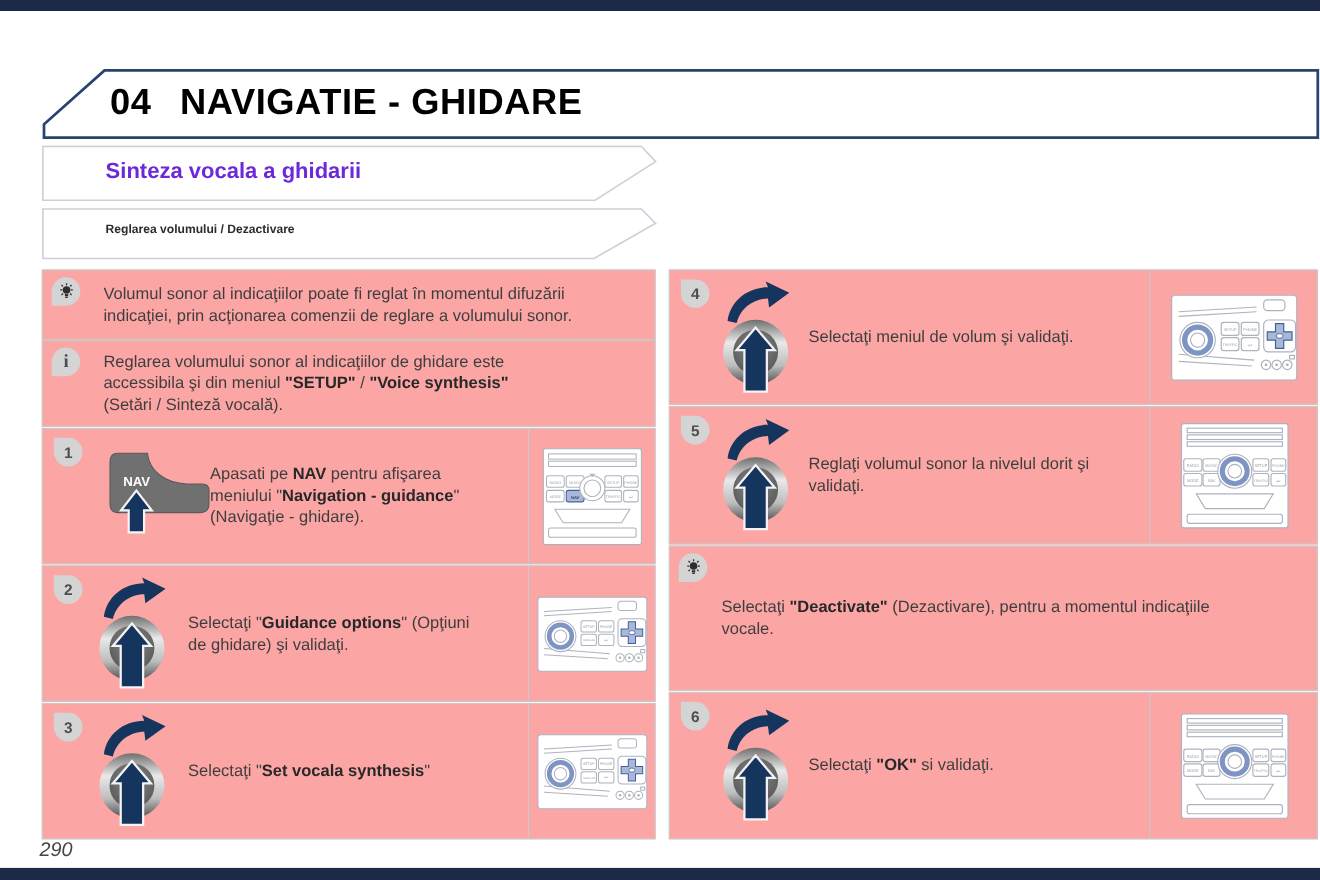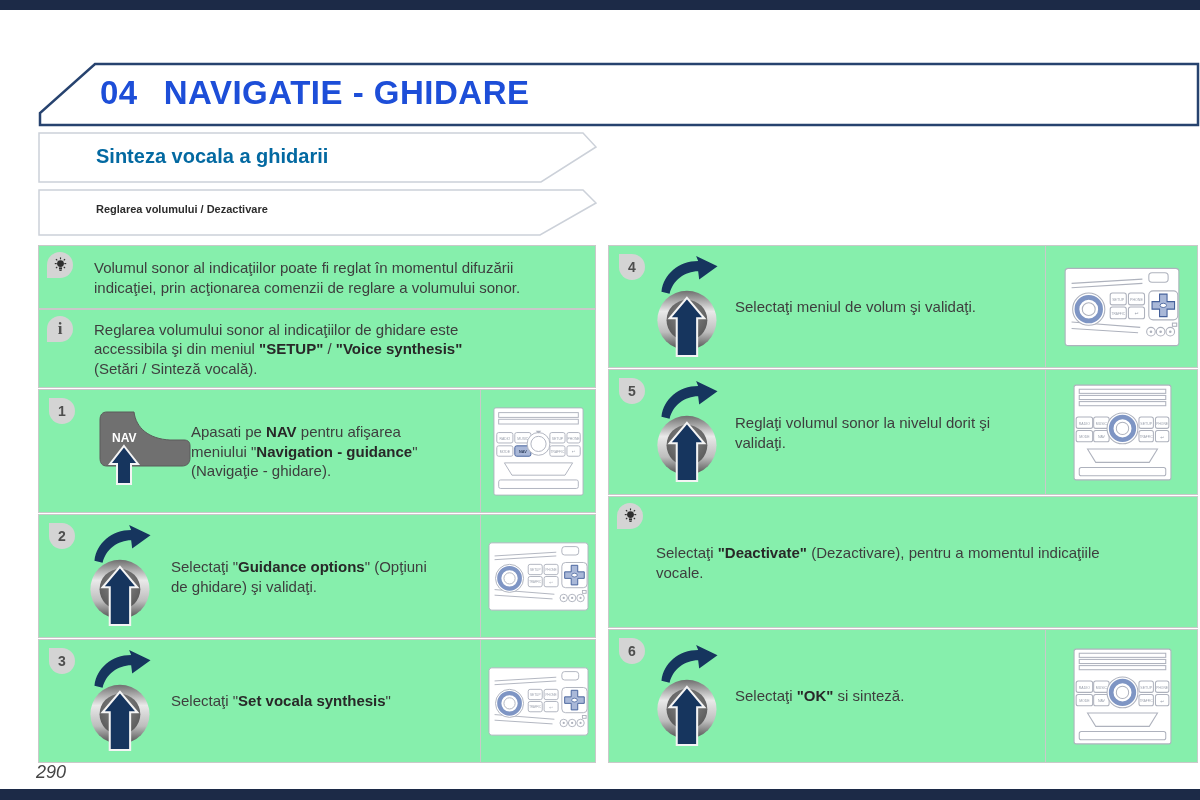--- a/index.html
+++ b/index.html
@@ -6,28 +6,28 @@
   .page {
     position:relative; width:1200px; height:800px; margin:0 auto;
     background:#ffffff; overflow:hidden;
     font-family:"Liberation Sans", sans-serif; color:#3e3e3e;
   }
   .bar { position:absolute; left:0; width:1200px; background:#1c2a47; }
   .bar.top { top:0; height:10px; }
   .bar.bottom { top:789px; height:11px; }
 
   .chapter-banner-svg { position:absolute; left:38px; top:62px; }
-  .chapter-title { position:absolute; left:100px; top:74px; font-size:33px; font-weight:bold; color:#1d4ed8; letter-spacing:.5px; white-space:nowrap; }
+  .chapter-title { position:absolute; left:100px; top:74px; font-size:33px; font-weight:bold; color:#000000; letter-spacing:.5px; white-space:nowrap; }
   .chapter-title .num { margin-right:26px; }
 
   .banner-svg { position:absolute; left:38px; }
-  .section-title { position:absolute; left:96px; top:145px; font-size:20px; font-weight:bold; color:#0369a1; }
+  .section-title { position:absolute; left:96px; top:145px; font-size:20px; font-weight:bold; color:#6d28d9; }
   .subsection-title { position:absolute; left:96px; top:203px; font-size:11px; font-weight:bold; color:#2c2c2c; }
 
-  .row { position:absolute; background:#86efac; border:1px solid #c9c9c9; box-sizing:border-box; }
+  .row { position:absolute; background:#fca5a5; border:1px solid #c9c9c9; box-sizing:border-box; }
   .badge {
     position:absolute; left:10px; top:8px; width:26px; height:26px;
     background:#d4d4d4; border-radius:0 50% 50% 50%;
     display:flex; align-items:center; justify-content:center;
     font-size:14px; font-weight:bold; color:#4e4e4e;
   }
   .badge.tip { left:8px; top:6px; border-radius:50% 50% 50% 0; }
   .badge.info-b { font-family:"Liberation Serif", serif; font-size:17px; }
 
   .txt { position:absolute; top:50%; transform:translateY(-50%); font-size:15px; line-height:1.3; color:#3e3e3e; }
@@ -280,21 +280,21 @@
         </svg>
     </div>
     <div class="txt" style="left:47px;width:505px"><span>Selectaţi </span><b>"Deactivate"</b><span> (Dezactivare), pentru a momentul indicaţiile</span><br><span>vocale.</span></div>
   </div>
 
   <div class="row" style="left:608px;top:629px;width:590px;height:134px">
     <div class="badge">6</div>
     <svg class="knob-icon" style="left:42px" width="78" height="104" viewBox="0 0 72 102">
         <use href="#sym-knob"></use>
       </svg>
-    <div class="txt" style="left:126px;width:300px"><span>Selectaţi </span><b>"OK"</b><span> si sinteză.</span></div>
+    <div class="txt" style="left:126px;width:300px"><span>Selectaţi </span><b>"OK"</b><span> si validaţi.</span></div>
     <div class="imgcell r">
       <svg width="103" height="99">
           <use href="#sym-unit-c"></use>
         </svg>
     </div>
   </div>
 
   <div class="page-number">290</div>
 
 </div>

